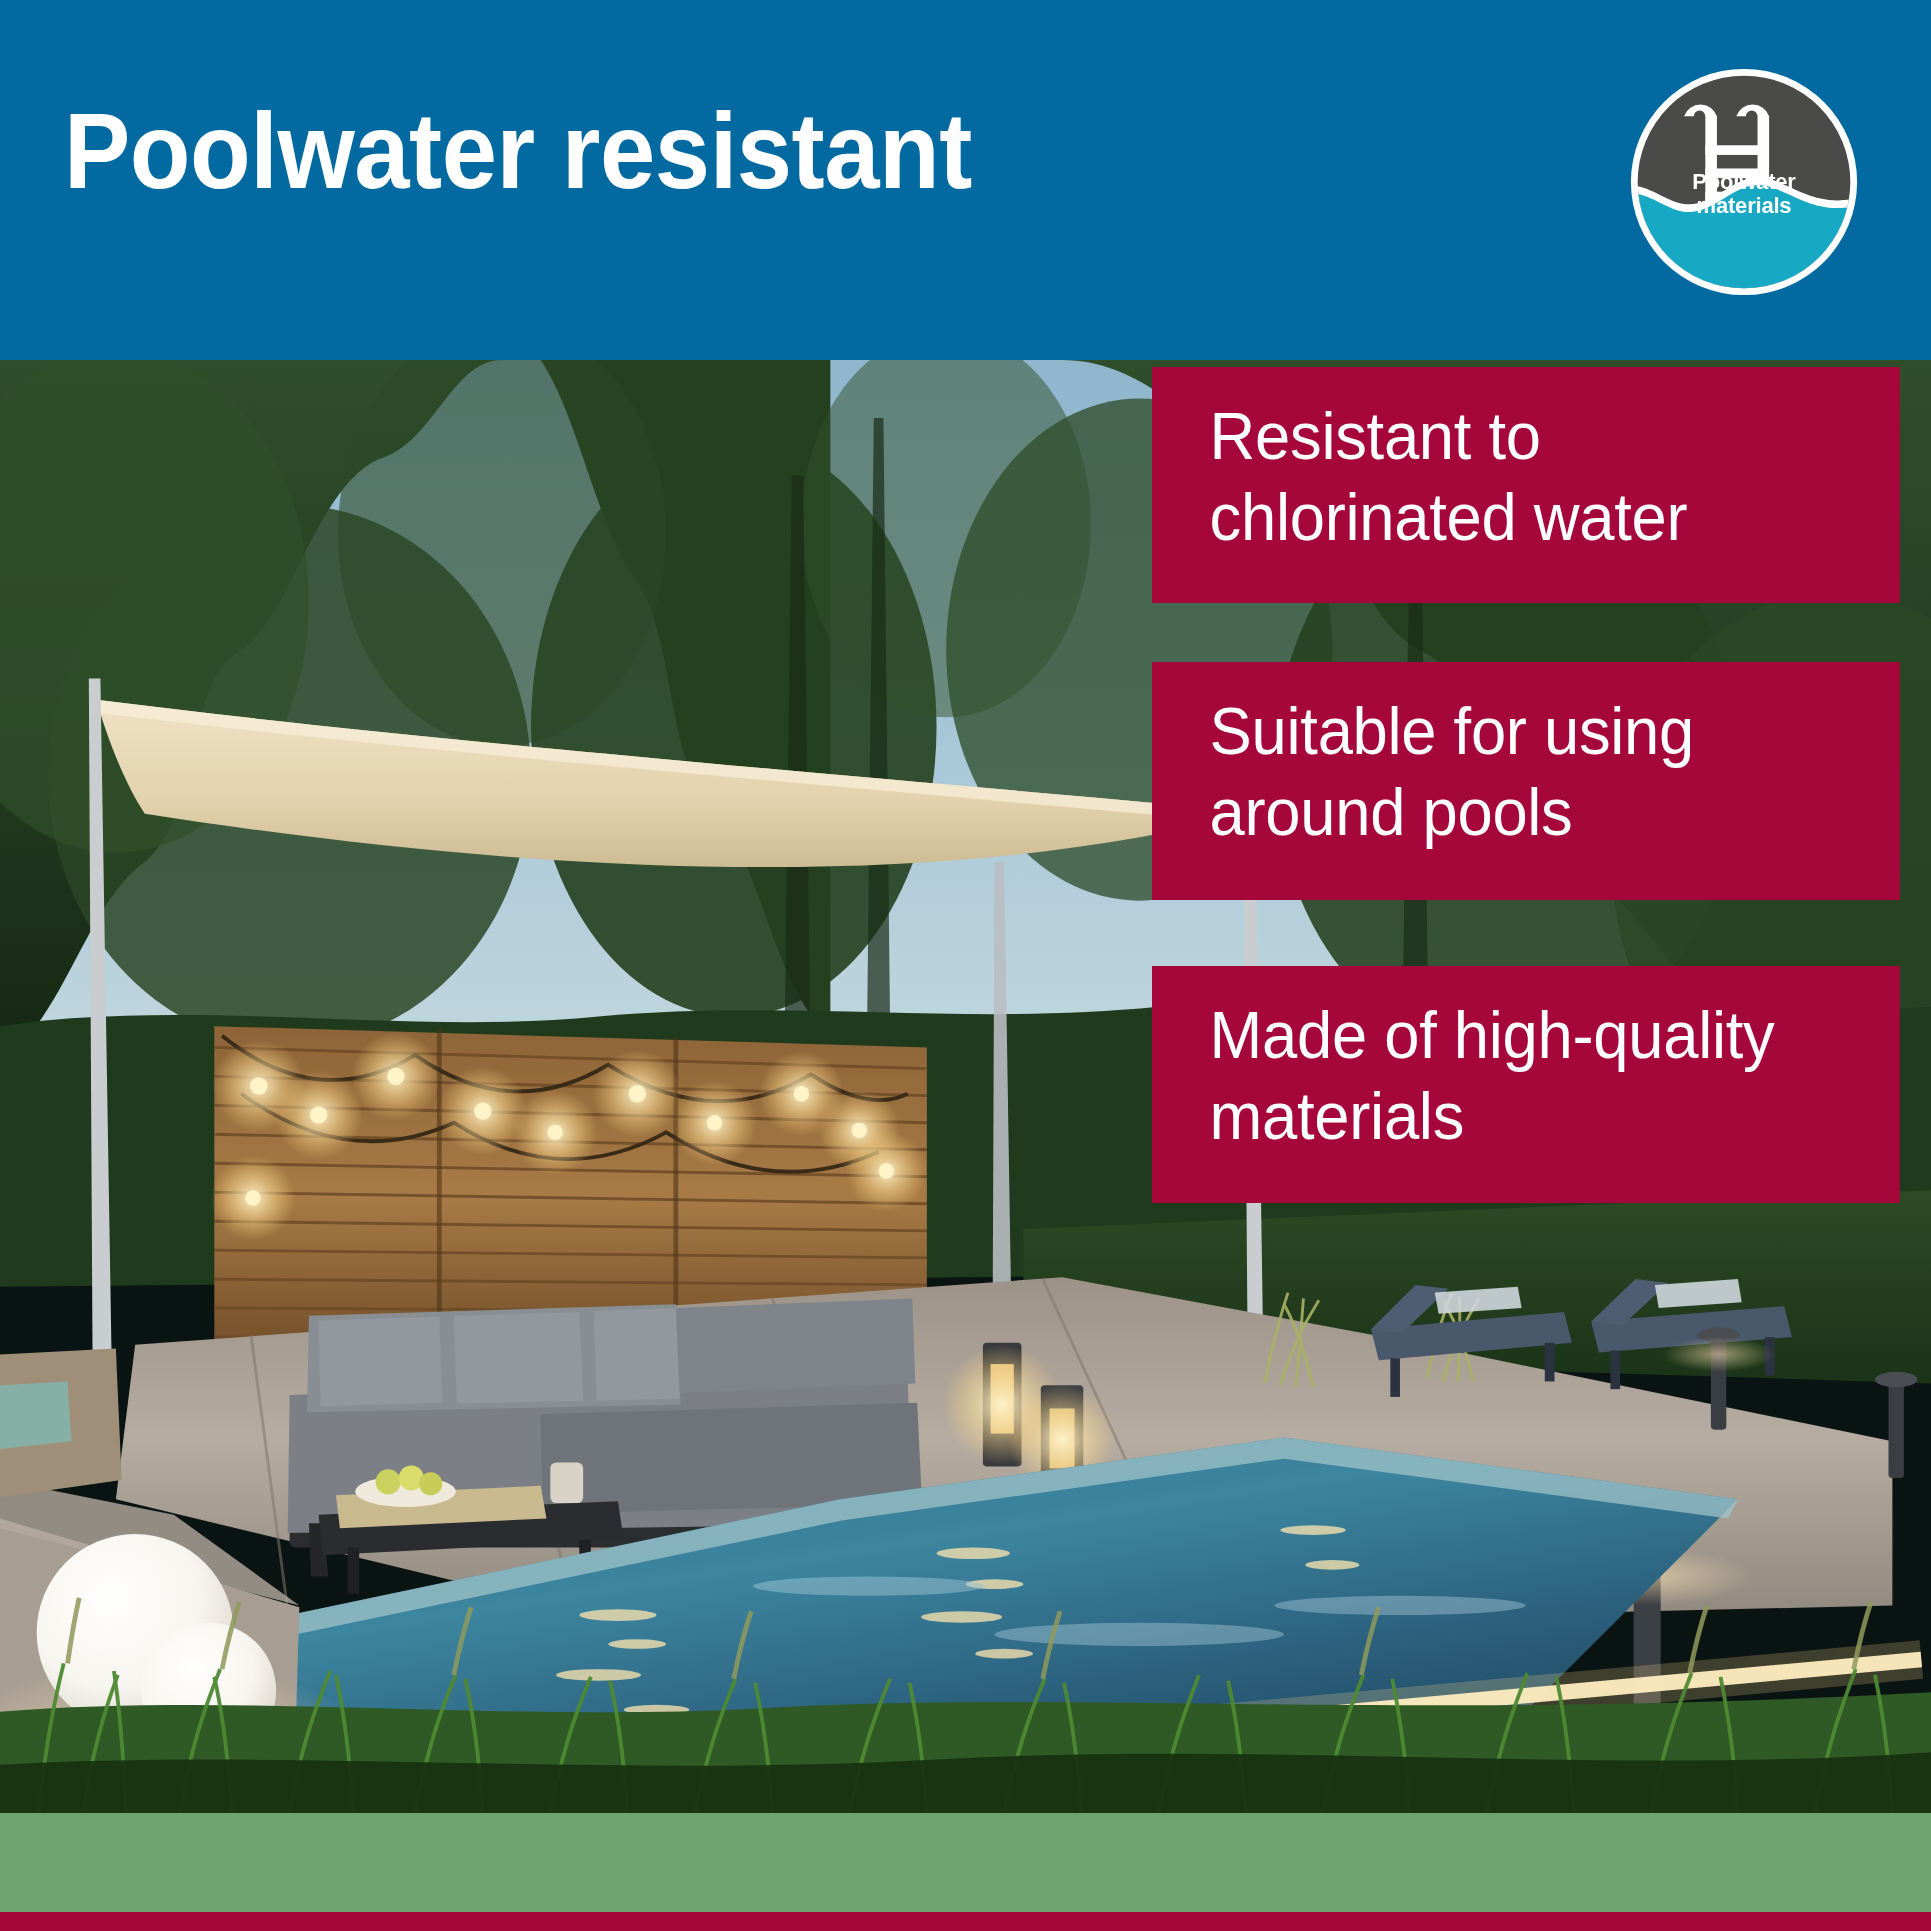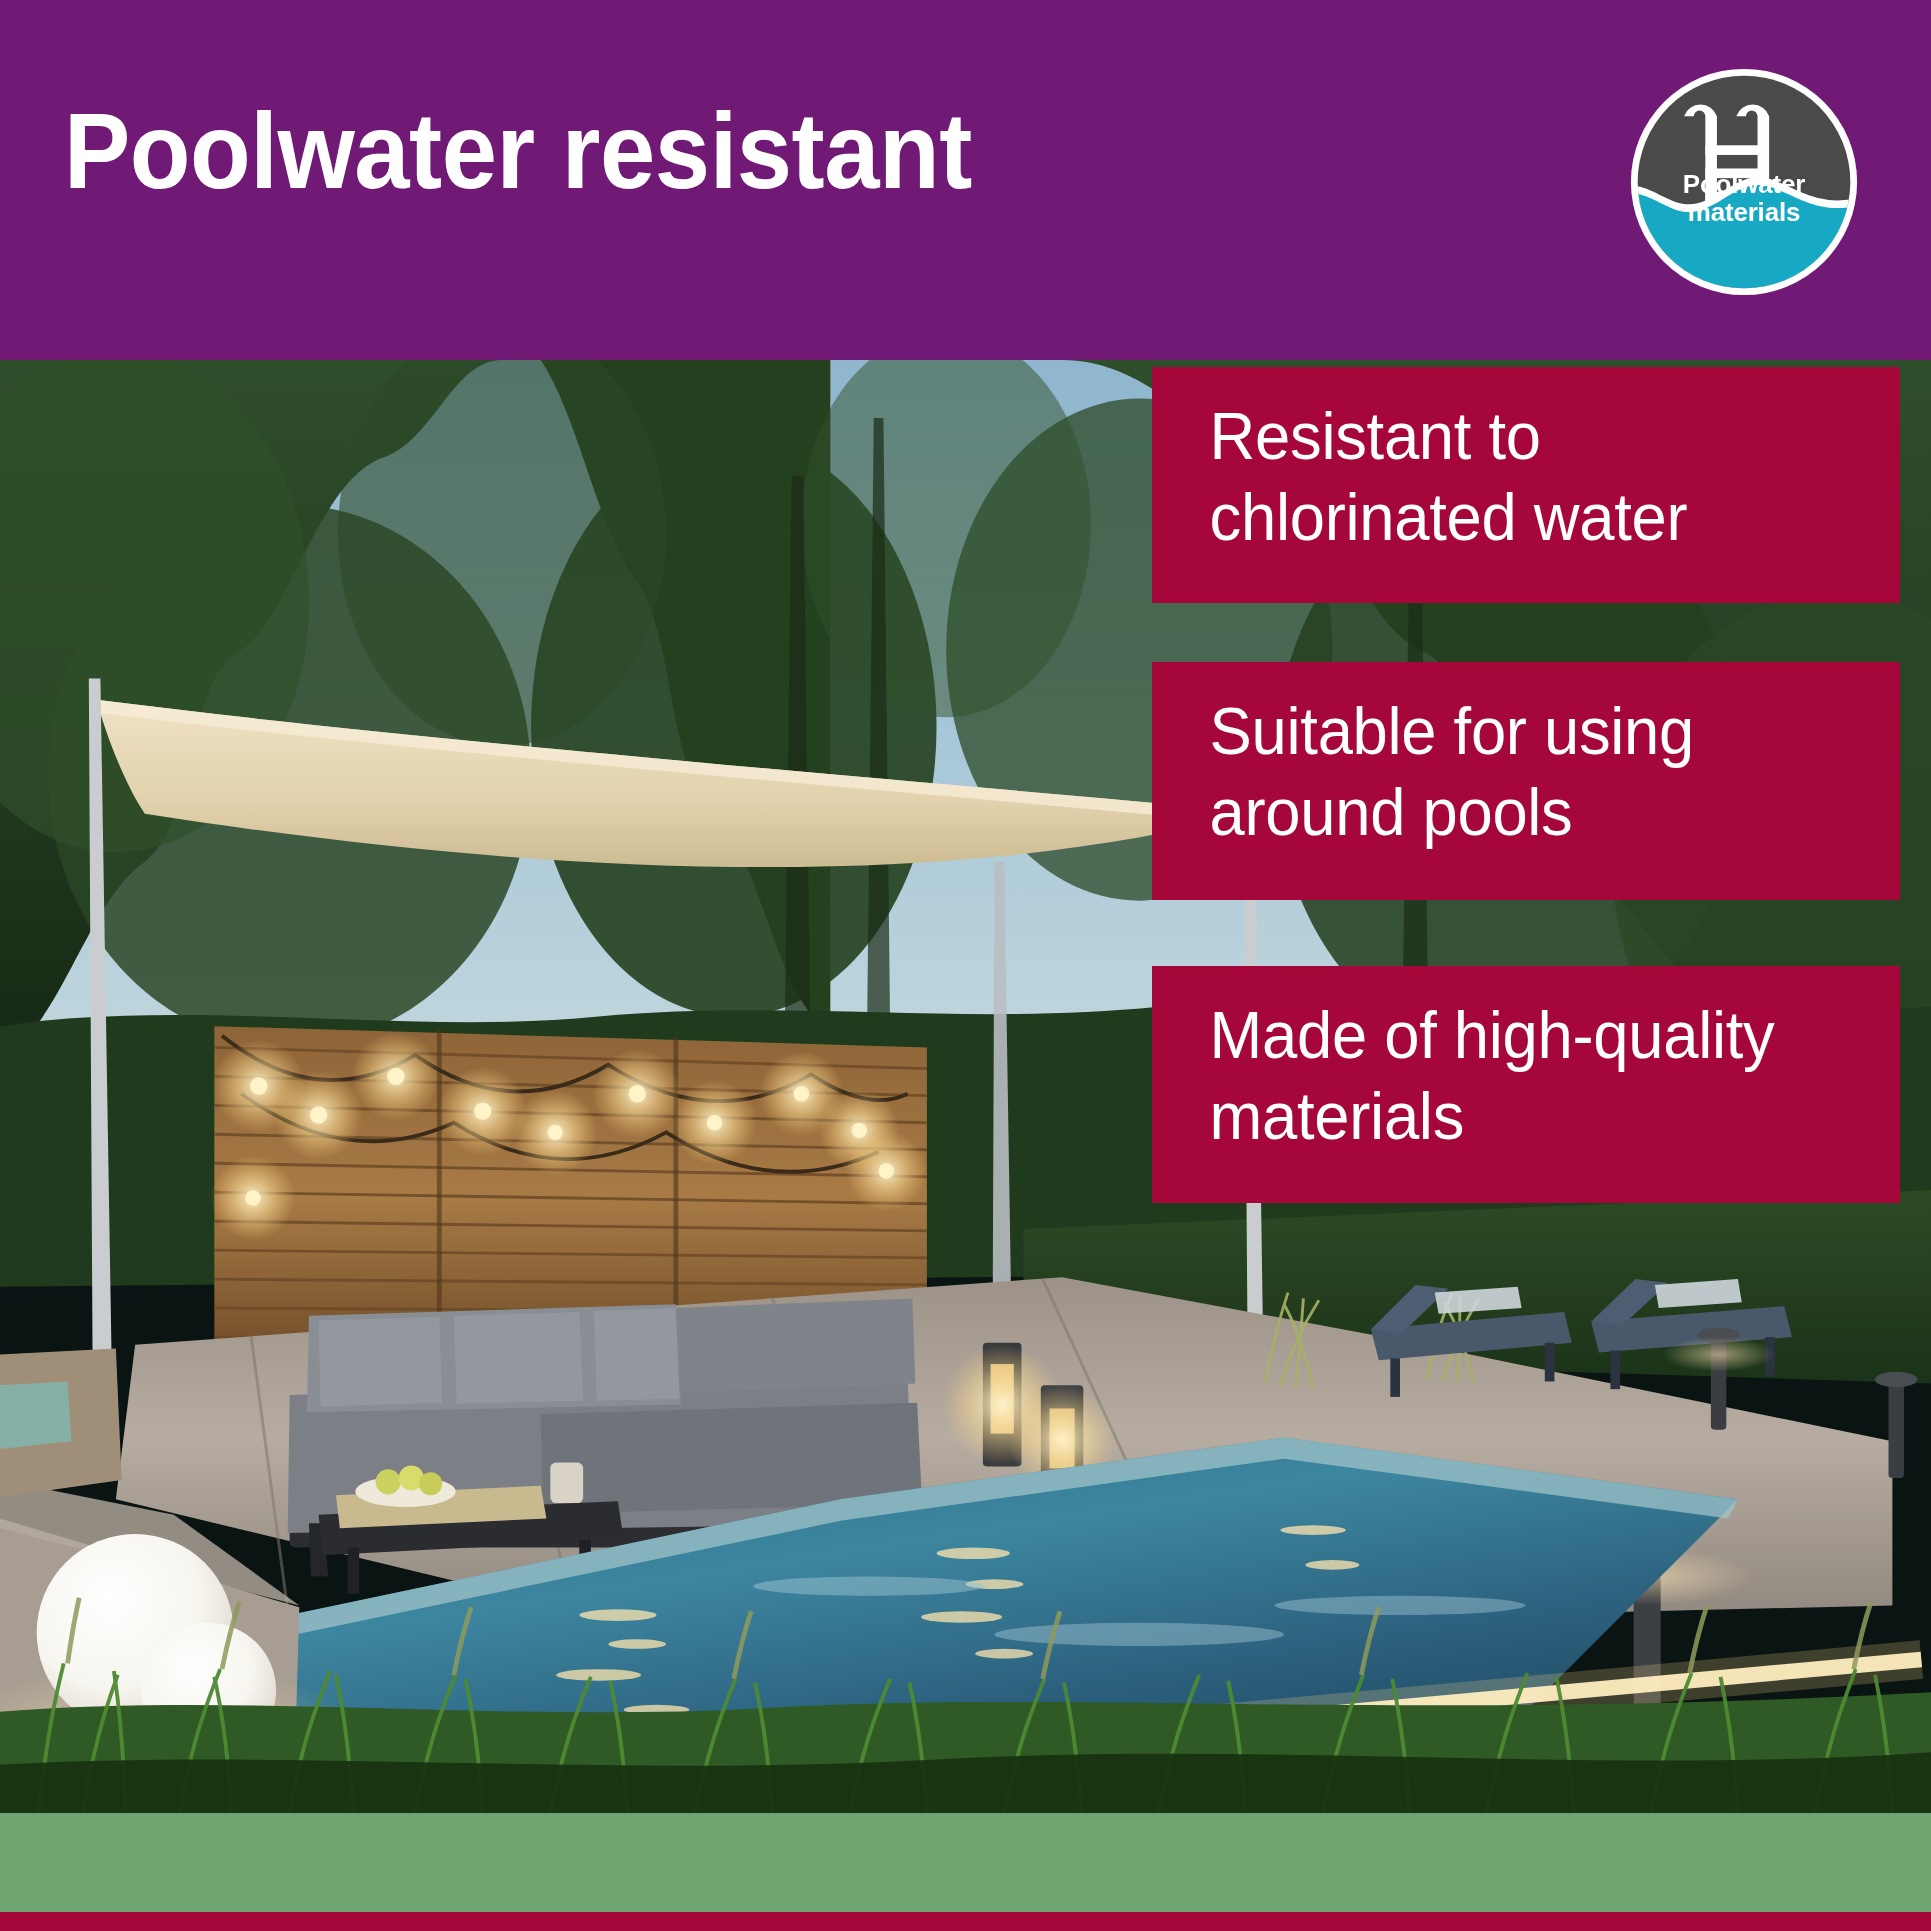--- a/index.html
+++ b/index.html
@@ -8,21 +8,21 @@
     width:1931px; height:1931px;
     font-family:"Liberation Sans", sans-serif;
     overflow:hidden;
     position:relative;
   }
   .page { position:relative; width:1931px; height:1931px; background:#6ea46f; overflow:hidden; }
 
   
   .header {
     position:absolute; left:0; top:0; width:1931px; height:360px;
-    background:#701a75;
+    background:#0369a1;
   }
   .header-title {
     position:absolute; left:64px; top:97px;
     font-family:"Liberation Sans Narrow","Liberation Sans", sans-serif;
     font-weight:700;
     font-size:108px;
     line-height:1.0;
     letter-spacing:-0.5px;
     color:#ffffff;
     transform:scaleX(0.92);
@@ -33,21 +33,21 @@
   
   .badge {
     position:absolute; left:1628px; top:66px;
     width:232px; height:232px;
   }
   .badge svg { display:block; width:232px; height:232px; }
   .badge-text {
     position:absolute; left:0; top:104px; width:232px;
     text-align:center; color:#ffffff;
     font-family:"Liberation Sans Narrow","Liberation Sans", sans-serif;
-    font-weight:700; font-size:26px; line-height:1.08;
+    font-weight:700; font-size:22px; line-height:1.08;
     letter-spacing:-0.2px;
     pointer-events:none;
   }
 
   
   .photo {
     position:absolute; left:0; top:360px; width:1931px; height:1453px;
     overflow:hidden; background:#0a1412;
   }
   .photo svg.scene { position:absolute; left:0; top:0; width:1931px; height:1453px; display:block; }

